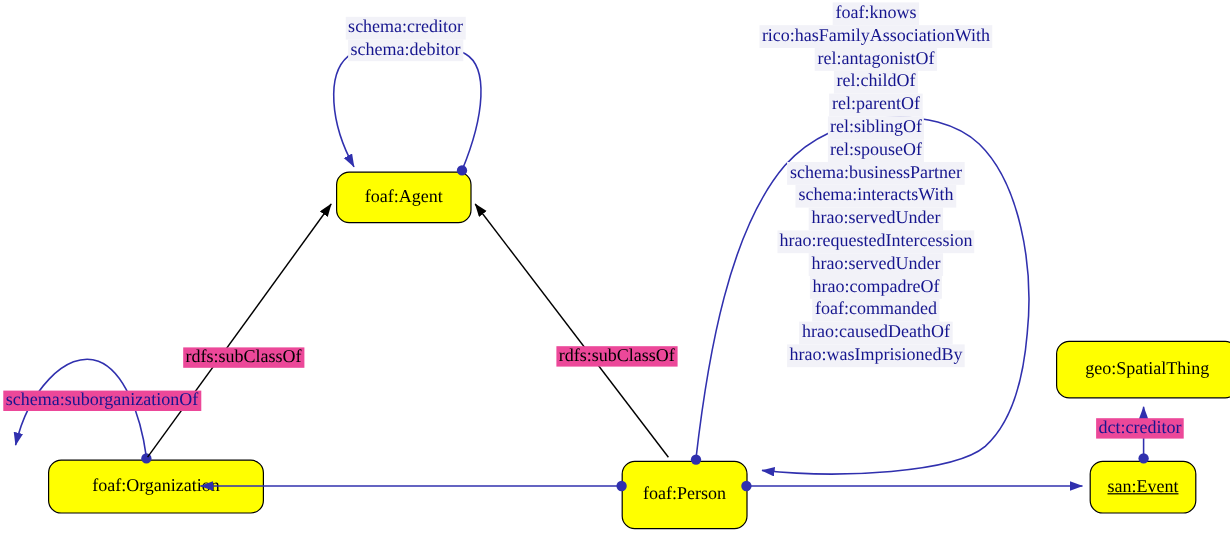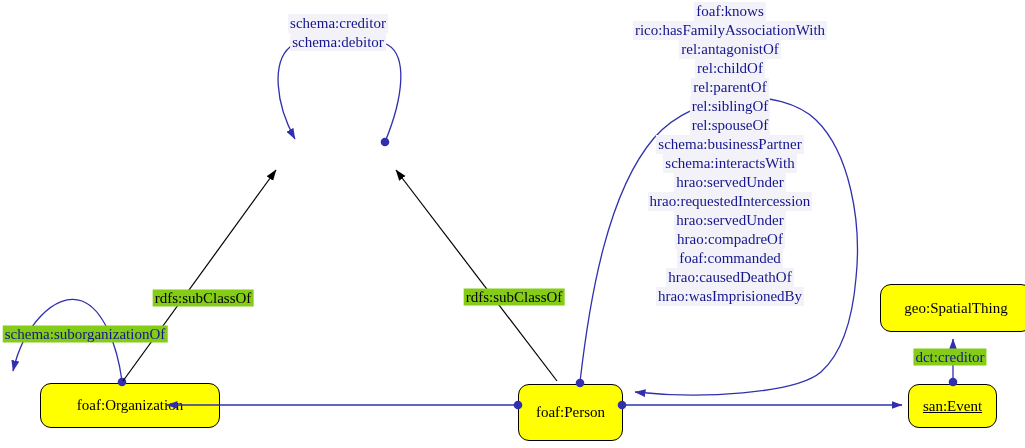--- a/index.html
+++ b/index.html
@@ -21,21 +21,21 @@
     box-sizing:border-box;
     white-space:nowrap;
     z-index:1;
   }
   svg.wires{position:absolute;left:0;top:0;z-index:2;pointer-events:none;}
   .elabel{
     position:absolute;
     transform:translate(-50%,-50%);
     font-size:15px;
     color:#15158e;
-    background:#84cc16;
+    background:#ec4899;
     padding:0 2px;
     white-space:nowrap;
     z-index:3;
     line-height:17px;
   }
   .elabel.black{color:#000000;}
   .lblstack{
     position:absolute;
     transform:translateX(-50%);
     font-size:15px;
@@ -53,20 +53,23 @@
   }
   .stack-person{left:730px;top:2px;line-height:19px;}
   .stack-agent{left:338px;top:14px;line-height:18.5px;}
   .stack-member{left:344px;top:369px;line-height:18.5px;}
 </style>
 </head>
 <body>
 
 <div class="canvas">
 
+  <div class="node" style="left:280px;top:143px;width:113px;height:43px;">
+    <span>foaf:Agent</span>
+  </div>
   <div class="node" style="left:10px;top:383px;width:180px;height:45px;margin-left:30px;">
     <span>foaf:Organization</span>
   </div>
   <div class="node" style="left:518px;top:384px;width:105px;height:57px;align-items:center;">
     <span>foaf:Person</span>
   </div>
   <div class="node" style="left:908px;top:384px;width:89px;height:44px;text-decoration:underline;">
     <span>san:Event</span>
   </div>
   <div class="node" style="left:880px;top:284px;width:152px;height:48px;">

